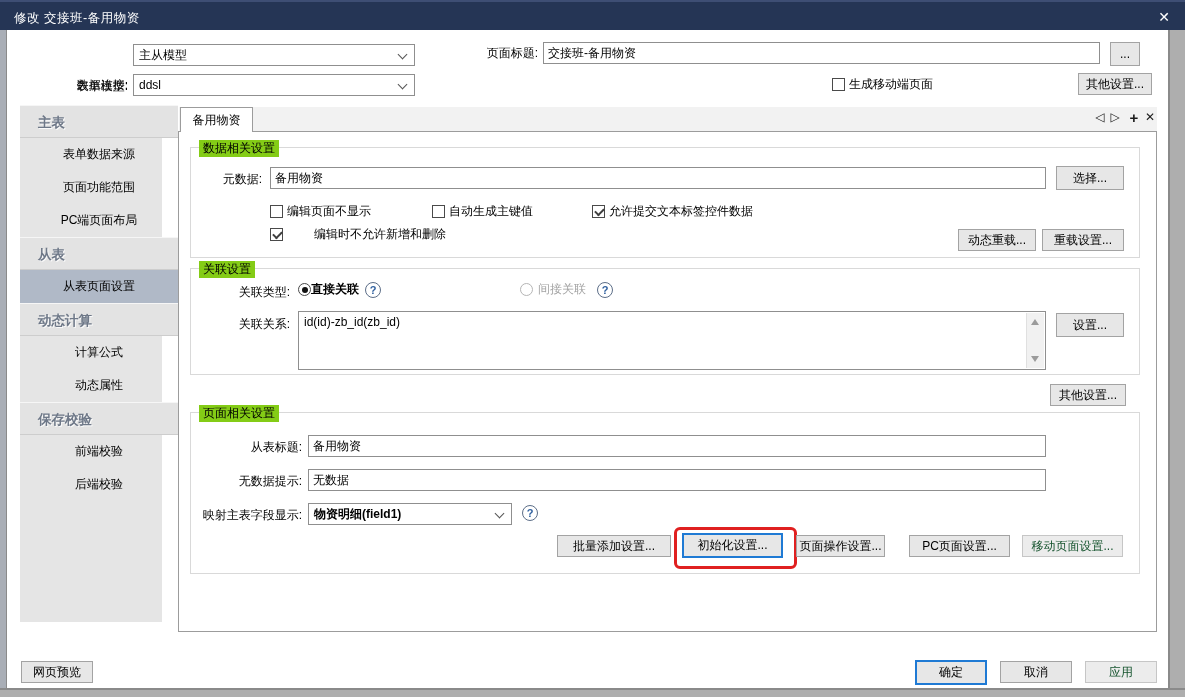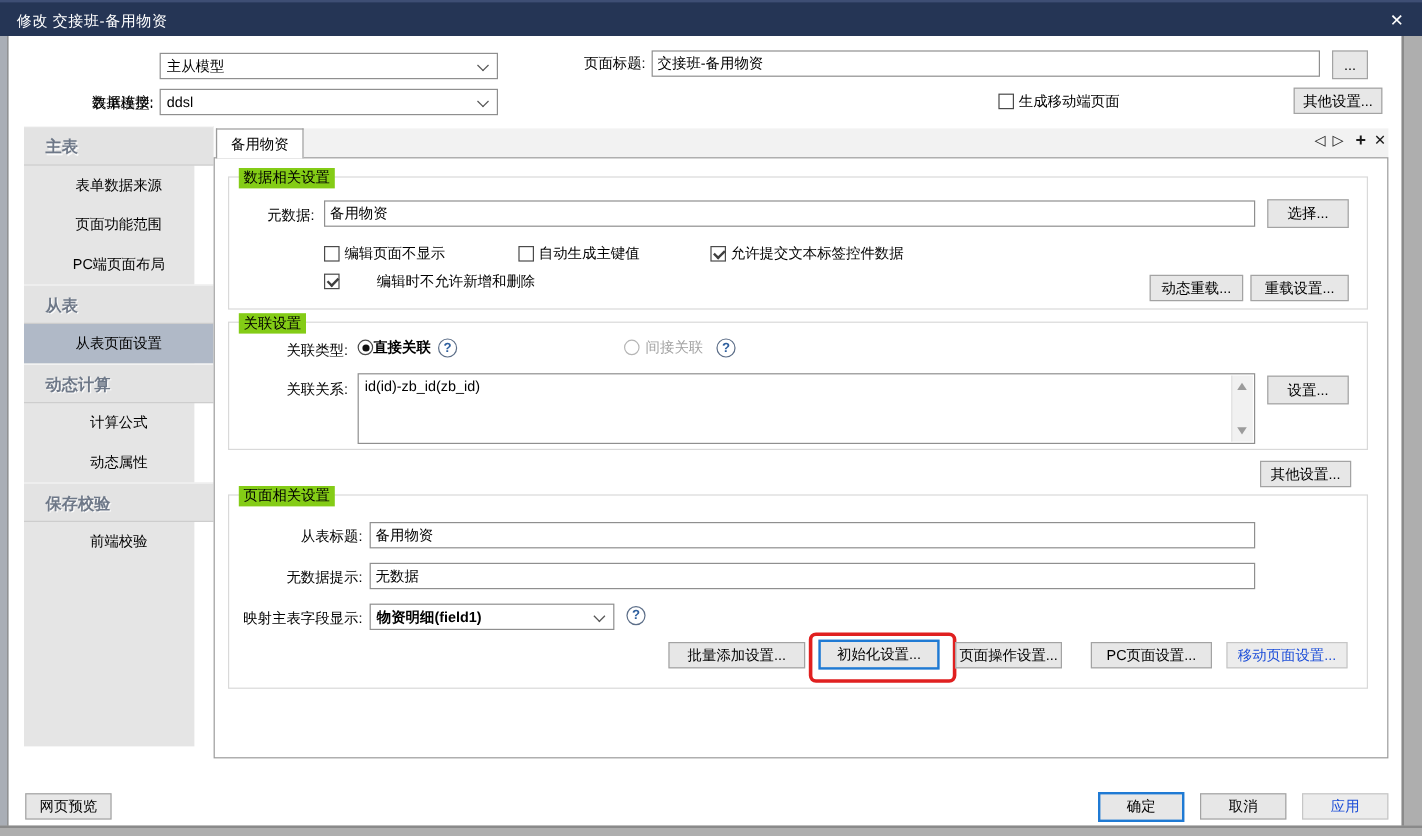--- a/index.html
+++ b/index.html
@@ -18,21 +18,21 @@
   .frame-bottom{left:0;top:688px;width:1185px;height:9px;background:#aeaeae;border-top:2px solid #8a8a8a;box-sizing:border-box;}
   
   .lbl{height:22px;line-height:22px;white-space:nowrap;}
   .lbl-r{text-align:right;}
   .tb{box-sizing:border-box;border:1px solid #8f8f8f;background:#fff;height:22px;font-family:"Liberation Sans","DejaVu Sans",sans-serif;font-size:12px;padding:0 4px;color:#000;}
   .sel{box-sizing:border-box;border:1px solid #8f8f8f;background:#fff;height:22px;line-height:20px;padding:0 20px 0 5px;cursor:default;}
   .chev{position:absolute;right:8px;top:6px;width:6px;height:6px;border-right:1.4px solid #555;border-bottom:1.4px solid #555;transform:rotate(45deg);}
   .btn{box-sizing:border-box;border:1px solid #a3a3a3;background:#e7e7e7;text-align:center;cursor:pointer;
        font-family:"Liberation Sans","DejaVu Sans",sans-serif;font-size:12px;color:#000;padding:0;}
   .btn-focus{border:2px solid #1f7ad4;}
-  .btn-disabled{color:#1d4ed8;border-color:#c6c6c6;background:#ececec;cursor:default;}
+  .btn-disabled{color:#14532d;border-color:#c6c6c6;background:#ececec;cursor:default;}
   .cb{display:flex;align-items:center;cursor:pointer;}
   .cb-box{width:13px;height:13px;border:1px solid #4a4a4a;background:#fff;box-sizing:border-box;position:relative;flex:0 0 13px;}
   .cb-box .tick{position:absolute;left:2px;top:2px;width:7px;height:4px;border-left:2px solid #3f3f3f;border-bottom:2px solid #3f3f3f;transform:rotate(-45deg);}
   .cb-lbl{margin-left:4px;}
   .radio{width:13px;height:13px;border:1px solid #4a4a4a;border-radius:50%;box-sizing:border-box;position:relative;background:#fff;}
   .radio .dot{position:absolute;left:2.5px;top:2.5px;width:6px;height:6px;border-radius:50%;background:#111;}
   .radio.dis{border-color:#b5b5b5;}
   .help{width:16px;height:16px;border:1px solid #5c6e88;border-radius:50%;color:#2e5f9e;font-weight:bold;
         font-size:11px;text-align:center;line-height:15px;box-sizing:border-box;}
   .grp{border:1px solid #d9d9d9;background:#fff;box-sizing:border-box;}
@@ -92,20 +92,21 @@
   <div class="sb-row sb-i" style="top:33px;">表单数据来源</div>
   <div class="sb-row sb-i" style="top:66px;">页面功能范围</div>
   <div class="sb-row sb-i" style="top:99px;">PC端页面布局</div>
   <div class="sb-row sb-h" style="top:132px;">从表</div>
   <div class="sb-row sb-i sb-sel" style="top:165px;">从表页面设置</div>
   <div class="sb-row sb-h" style="top:198px;">动态计算</div>
   <div class="sb-row sb-i" style="top:231px;">计算公式</div>
   <div class="sb-row sb-i" style="top:264px;">动态属性</div>
   <div class="sb-row sb-h" style="top:297px;">保存校验</div>
   <div class="sb-row sb-i" style="top:330px;">前端校验</div>
+  <div class="sb-row sb-i" style="top:363px;">后端校验</div>
 </div>
 
 <div class="abs tabstrip"></div>
 <div class="abs tab-active" style="z-index:2;">备用物资</div>
 <div class="abs tabnav" style="left:1093px;top:110px;width:14px;">◁</div>
 <div class="abs tabnav" style="left:1108px;top:110px;width:14px;">▷</div>
 <div class="abs tabnav" style="left:1127px;top:109px;width:14px;font-size:15px;">+</div>
 <div class="abs tabnav" style="left:1143px;top:110px;width:14px;">✕</div>
 
 <div class="abs panel"></div>

